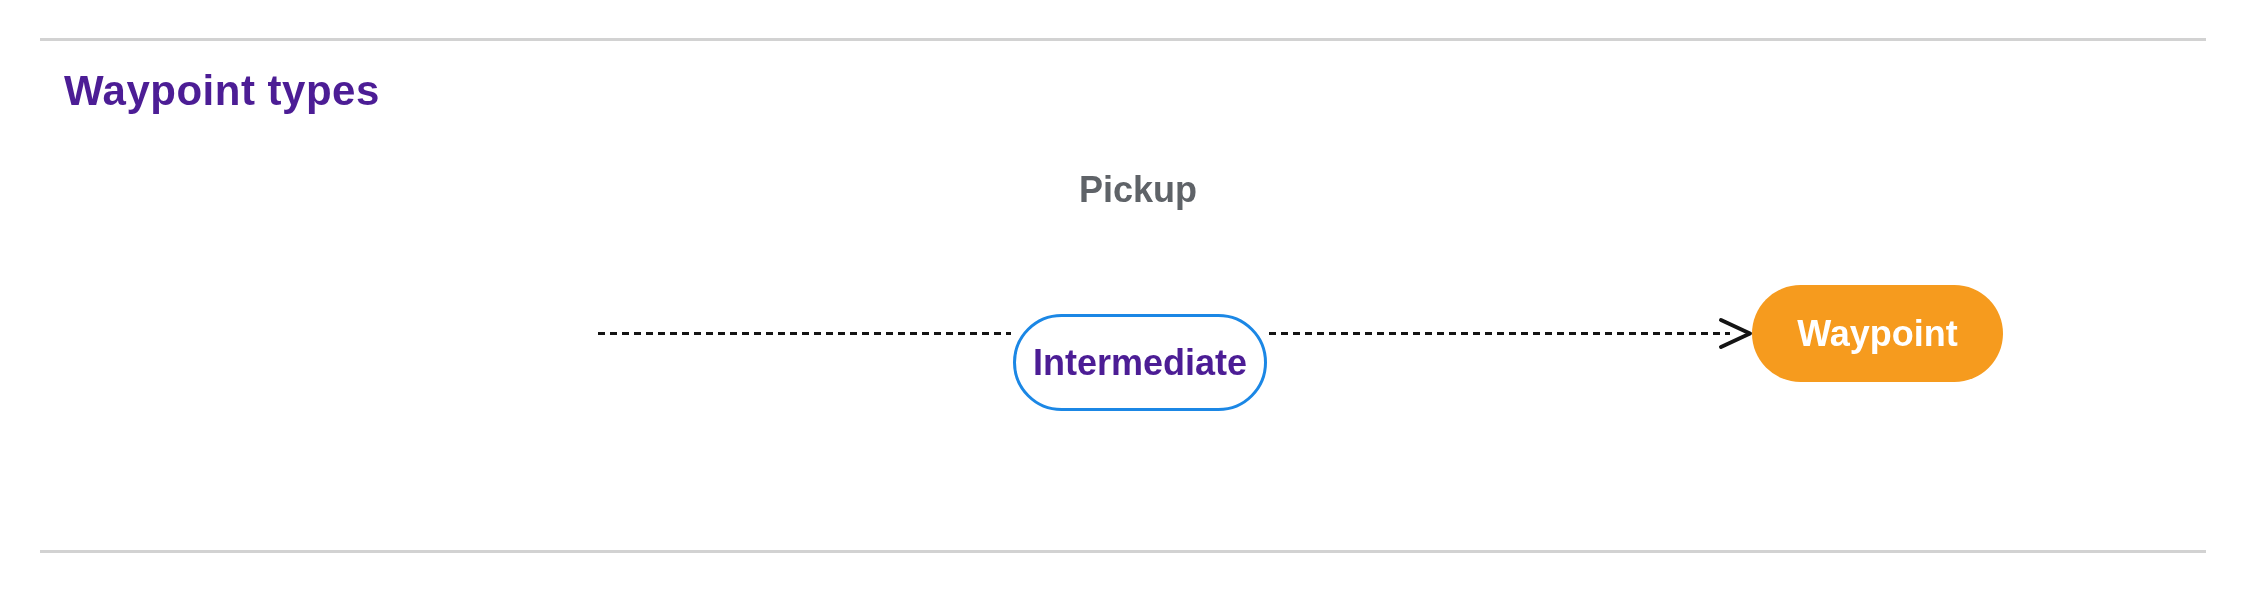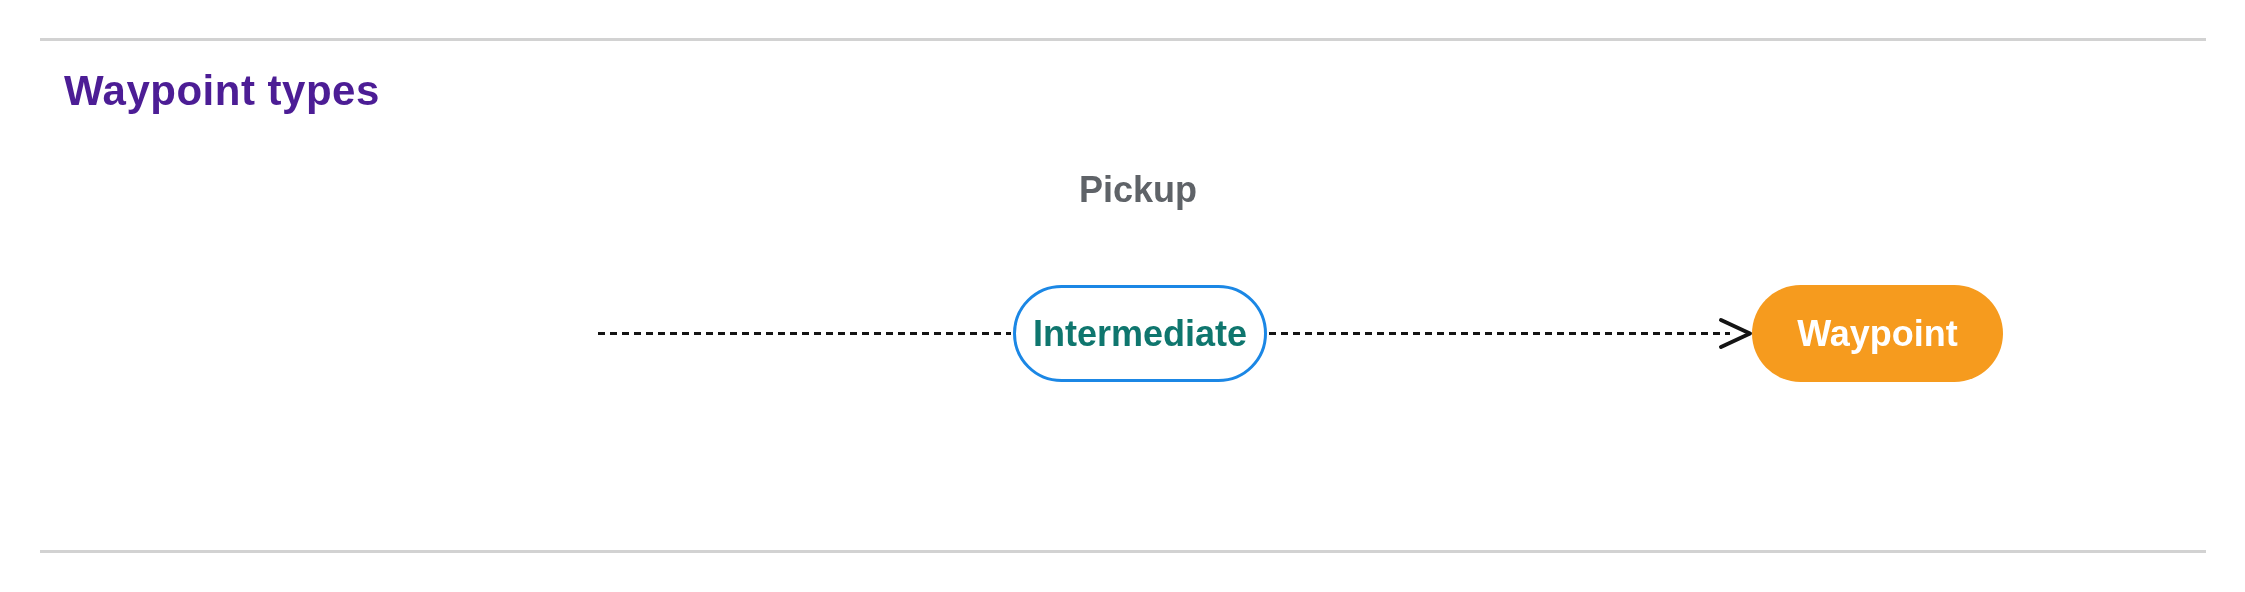--- a/index.html
+++ b/index.html
@@ -66,21 +66,22 @@
     font-weight: bold;
     line-height: 1;
   }
   .pill.endpoint {
     background: #f69b1e;
     color: #ffffff;
   }
   .pill.intermediate {
     background: #ffffff;
     border: 3px solid #1b87e5;
-    color: #0f766e;
+    color: #4c1d95;
+    margin-top: 29px;
   }
   .pill.pickup   { left: 343px;  width: 254px; }
   .pill.mid      { left: 1013px; width: 254px; }
   .pill.dropoff  { left: 1752px; width: 251px; }
 </style>
 </head>
 <body>
 
 <div class="canvas">
 

